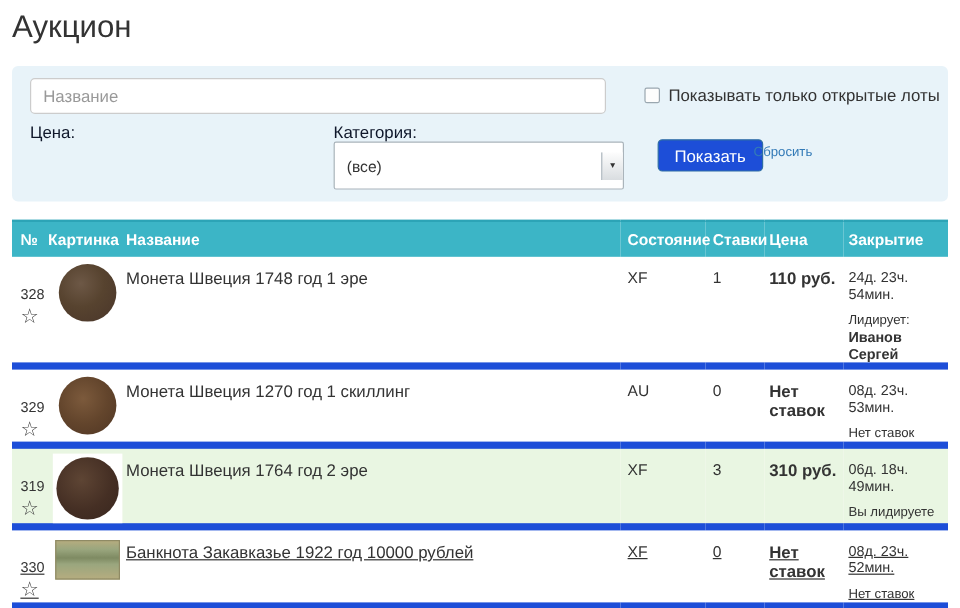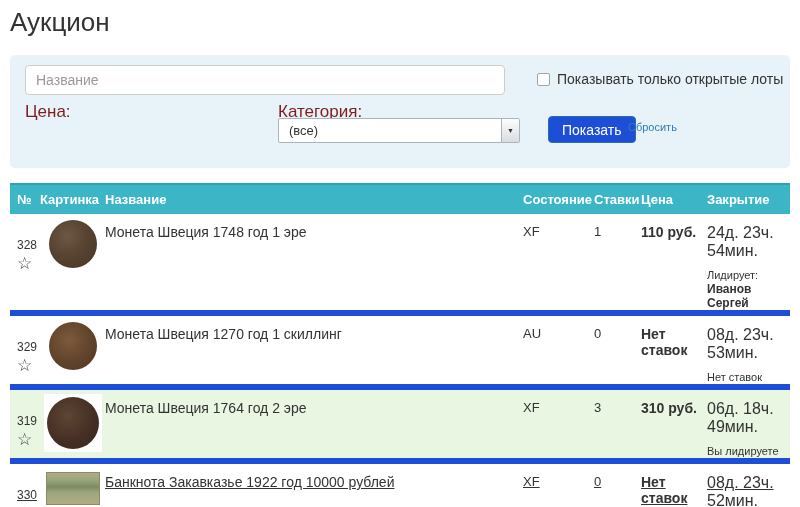--- a/index.html
+++ b/index.html
@@ -44,21 +44,21 @@
   }
   .checkbox-box {
     width: 13px; height: 13px;
     border: 1px solid #9aa7b0; border-radius: 2px;
     background: #fdfdfd; display: inline-block;
   }
   .checkbox-row .cb-label { margin-left: 7px; font-size: 14px; color: #333; }
 
   .field-label {
     position: absolute; top: 47px;
-    font-size: 17px; color: #7f1d1d;
+    font-size: 14px; color: #0f172a;
   }
   .price-label { left: 15px; }
   .category-label { left: 268px; }
 
   .slider { position: absolute; left: 22px; top: 70px; width: 230px; }
   .slider-bar {
     position: relative; height: 5px; background: #000;
     margin: 6px 0 0 0; border-radius: 2px;
   }
   .slider-handle {
@@ -68,21 +68,21 @@
   }
   .slider-handle.left  { left: -8px; }
   .slider-handle.right { right: -8px; }
   .slider-range-text {
     margin-top: 10px; text-align: center;
     font-size: 13px; color: #333;
   }
 
   .select-box {
     position: absolute; left: 268px; top: 63px;
-    width: 242px; height: 25px;
+    width: 242px; height: 40px;
     background: #fff; border: 1px solid #aab4bb; border-radius: 2px;
     display: flex; align-items: center; cursor: pointer;
   }
   .select-value { flex: 1; padding-left: 10px; font-size: 13px; color: #333; }
   .select-arrow-btn {
     width: 18px; height: 23px;
     border-left: 1px solid #aab4bb;
     background: linear-gradient(#fdfdfd, #d9dde0);
     display: flex; align-items: center; justify-content: center;
     font-size: 7px; color: #333;
@@ -152,21 +152,21 @@
     background: radial-gradient(circle at 40% 36%, #5e4534 0%, #452f24 55%, #38261e 100%); }
   .banknote {
     display: inline-block; width: 54px; height: 33px; margin-top: 2px;
     background: linear-gradient(#b4ac7f 0%, #9aa67e 22%, #7e8a62 45%, #9aa67e 62%, #b4ac7f 100%);
     border: 1px solid #8f8a64;
   }
 
   td.cell-cond, td.cell-bids { padding-left: 6px; font-size: 13px; }
   td.cell-price { padding-left: 4px; font-weight: bold; }
   td.cell-close { padding-left: 4px; }
-  .closing-time { font-size: 16px; }
+  .closing-time { font-size: 12px; }
   .closing-note { margin-top: 8px; font-size: 11px; line-height: 14px; }
   .closing-note .bold { font-weight: bold; font-size: 12px; }
 </style>
 </head>
 <body>
 
 <div class="page">
 
   <h1 class="page-title">Аукцион</h1>
 

